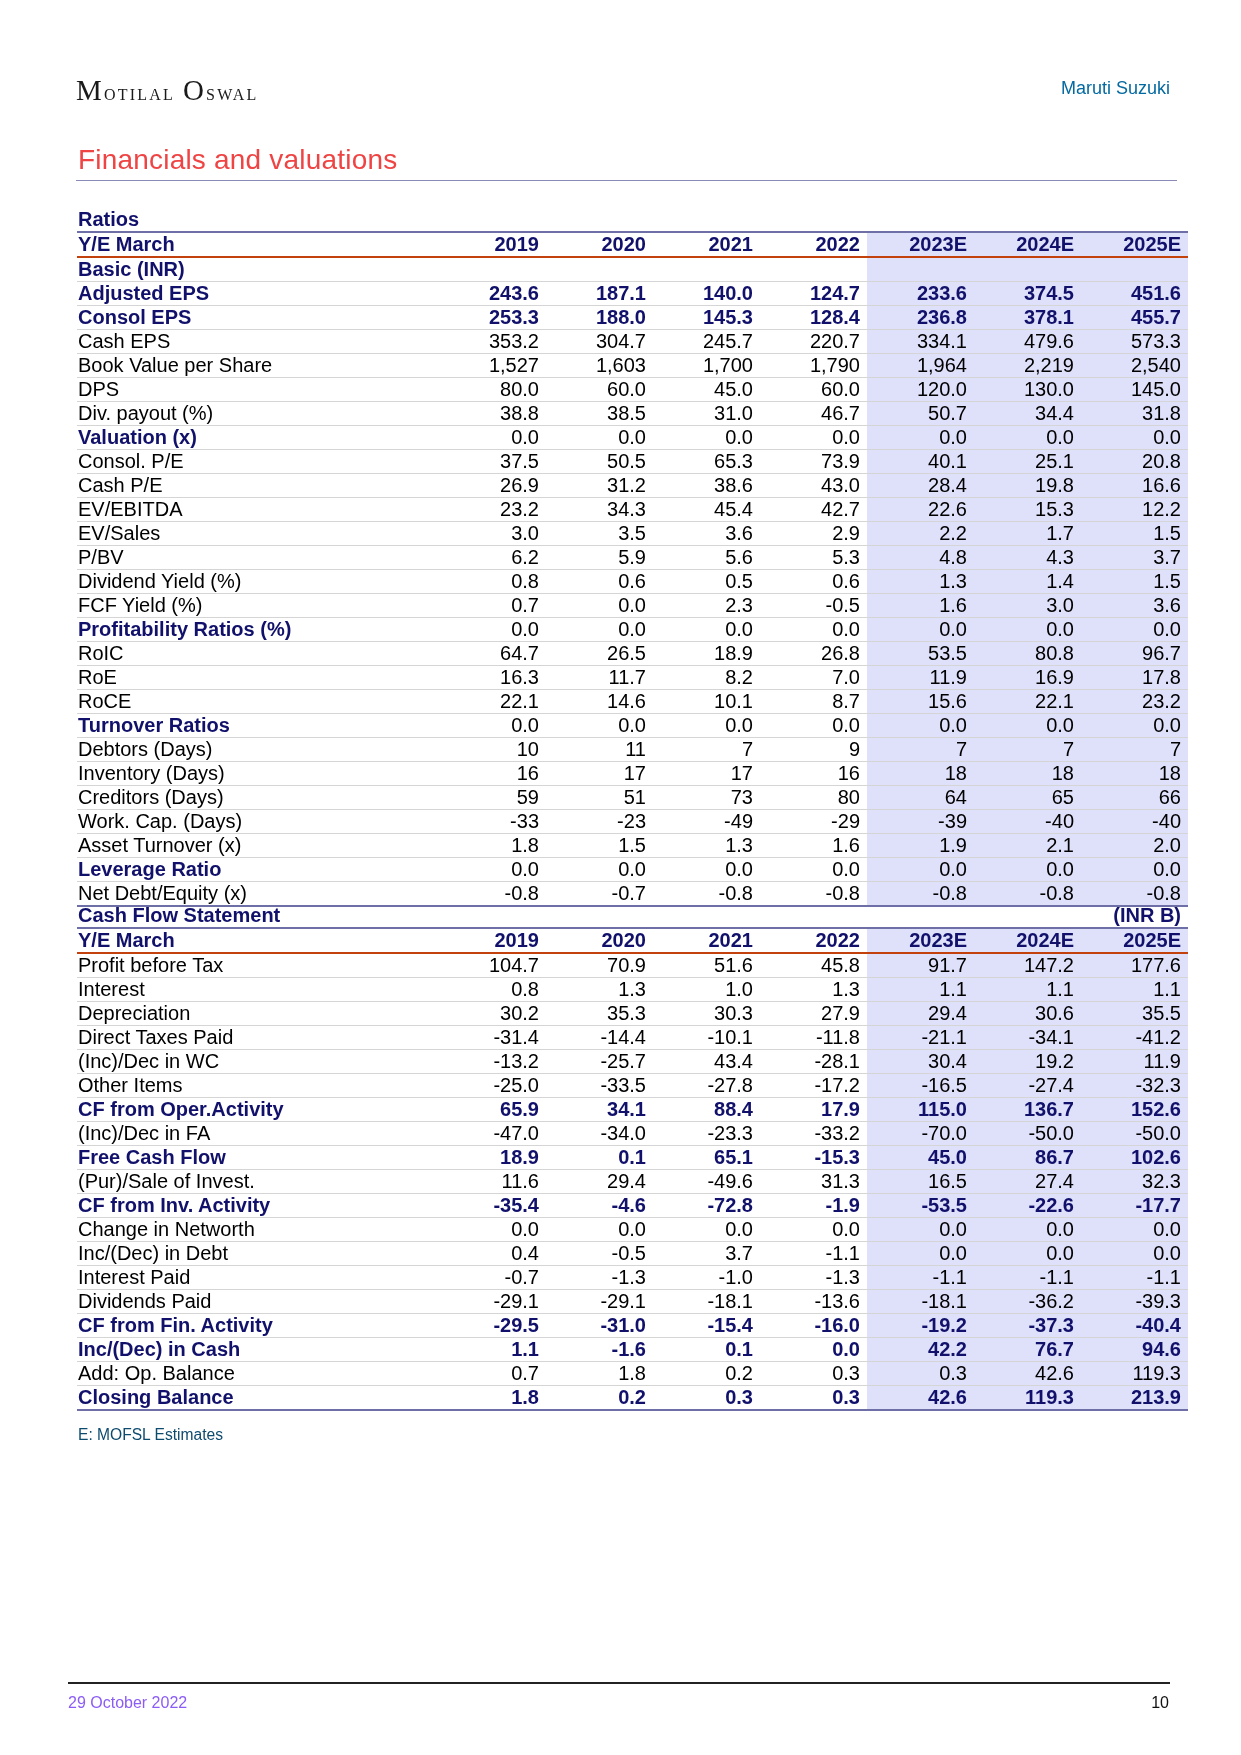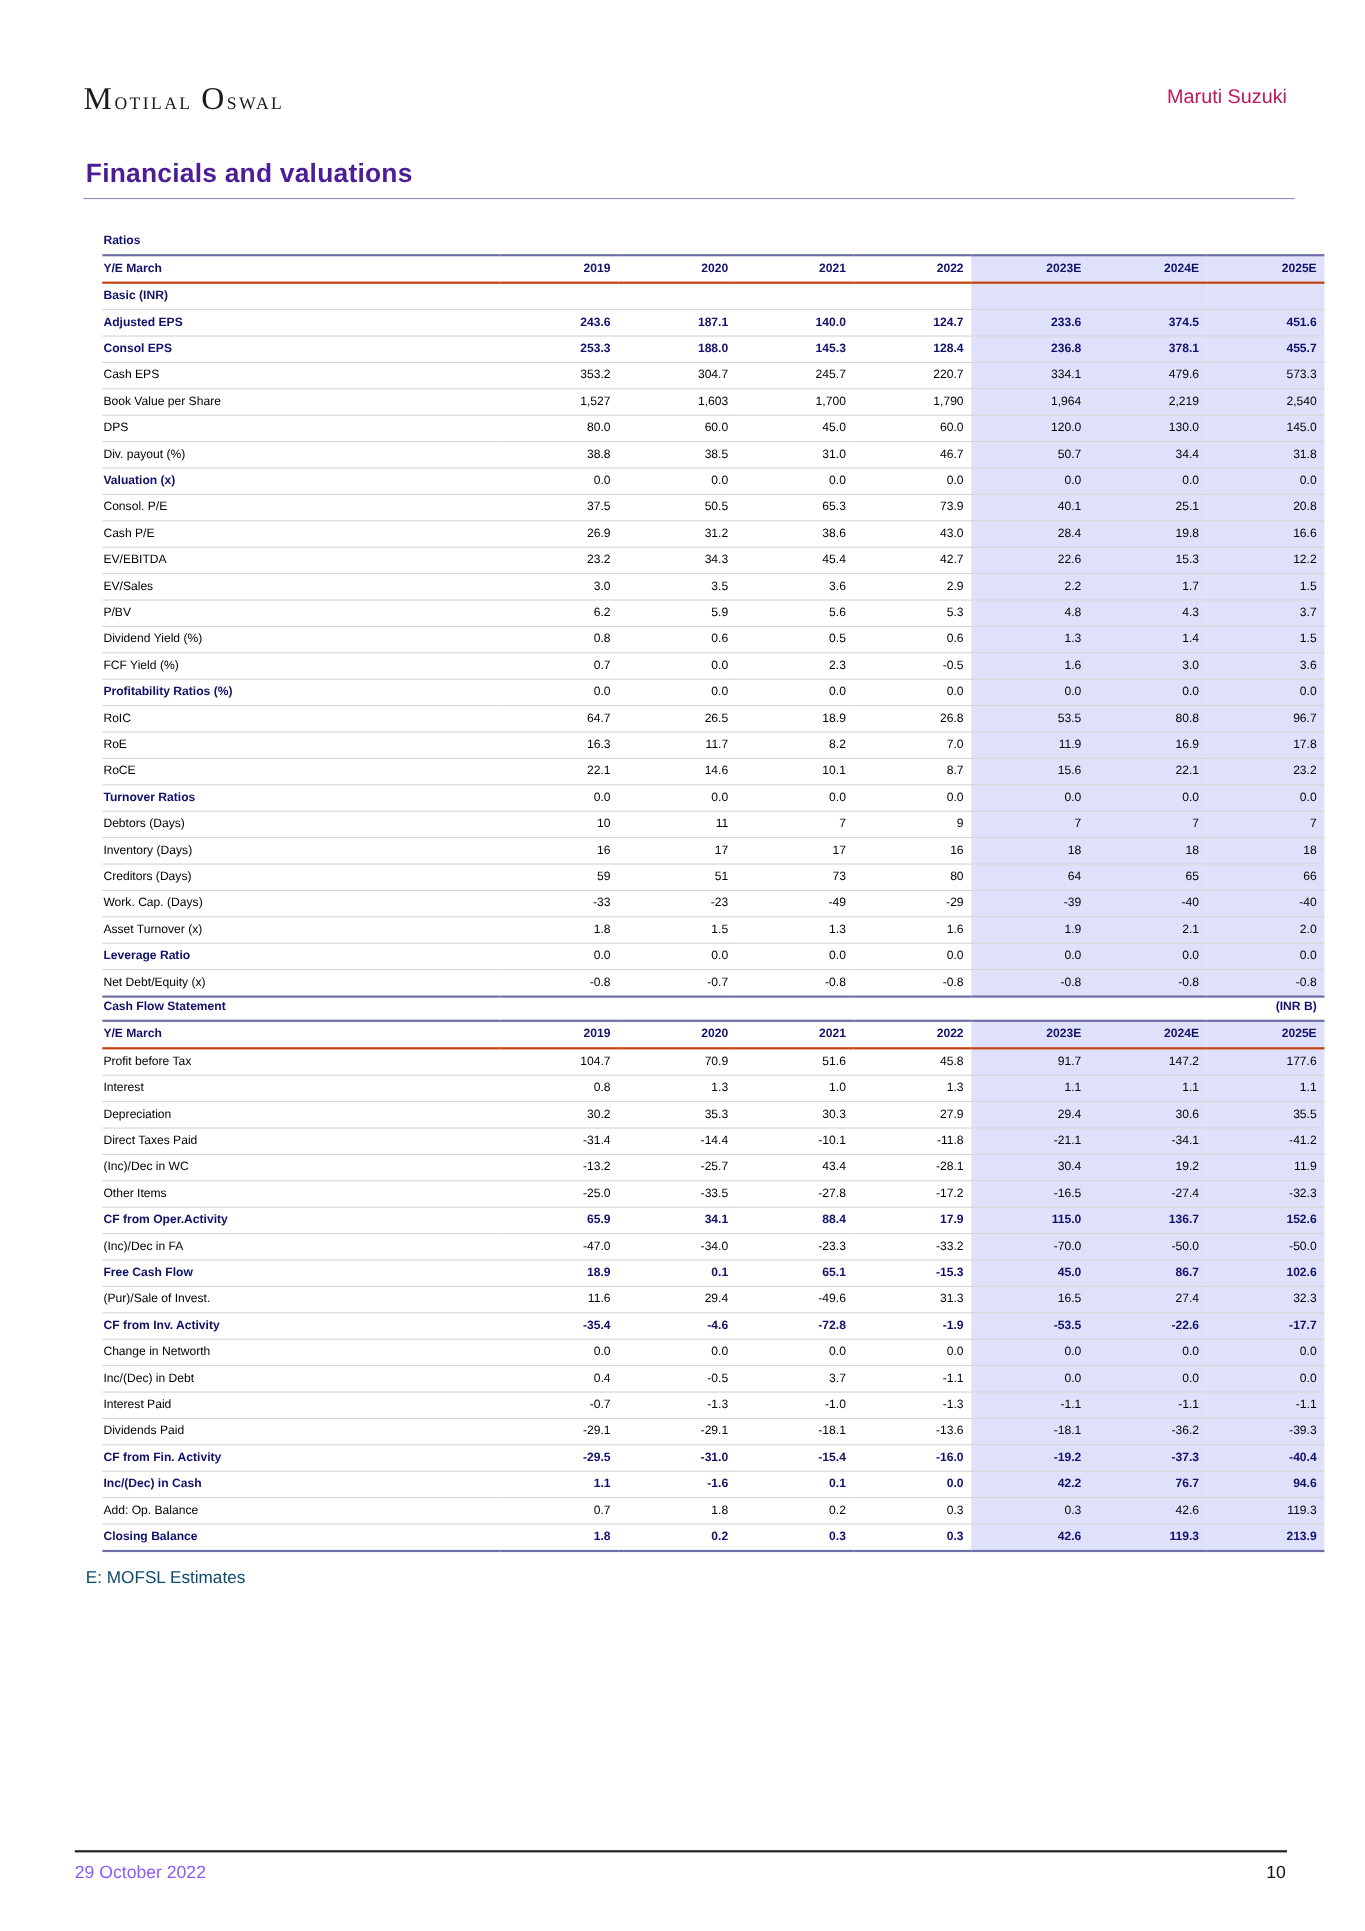--- a/index.html
+++ b/index.html
@@ -8,35 +8,35 @@
       font-family: "Liberation Sans", sans-serif; color: #000;
     }
     .logo {
       position: absolute; left: 76px; top: 74px;
       font-family: "Liberation Serif", serif; font-size: 23px; letter-spacing: 2.2px;
       color: #1a1a1a; font-variant: small-caps; text-transform: lowercase;
     }
     .logo .cap { font-size: 29px; text-transform: uppercase; }
     .company {
       position: absolute; right: 71px; top: 78px;
-      font-size: 18px; color: #be185d;
+      font-size: 18px; color: #0369a1;
     }
     .page-title {
       position: absolute; left: 78px; top: 144px;
-      font-size: 24px; font-weight: bold; color: #4c1d95;
+      font-size: 28px; font-weight: normal; color: #ef4444;
       letter-spacing: 0.2px;
     }
     .title-rule {
       position: absolute; left: 76px; top: 180px; width: 1101px; height: 0;
       border-top: 1px solid #8a8ab8;
     }
     .tbl {
-      position: absolute; left: 93px; width: 1094px;
+      position: absolute; left: 77px; width: 1094px;
       border-collapse: collapse; table-layout: fixed;
-      font-size: 11px;
+      font-size: 20px;
     }
     .tbl col.label { width: 362px; }
     .tbl col.num { width: 107px; }
     .tbl td {
       height: 23px; padding: 0 7px 0 1px; line-height: 23px;
       border-bottom: 1.5px solid #d5d5d5; white-space: nowrap;
     }
     .tbl td.n { text-align: right; }
     .tbl td.est { background: #dfe0fa; }
     .tbl tr.caption td { border-bottom: 2px solid #6f6fa8; font-weight: bold; color: #11116b; }

